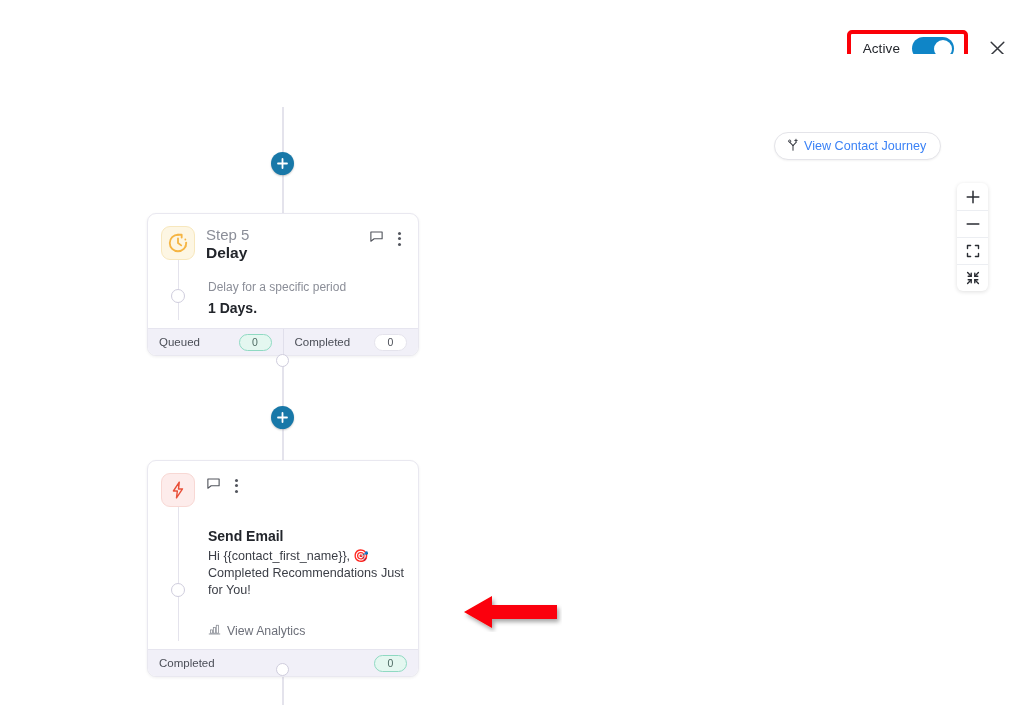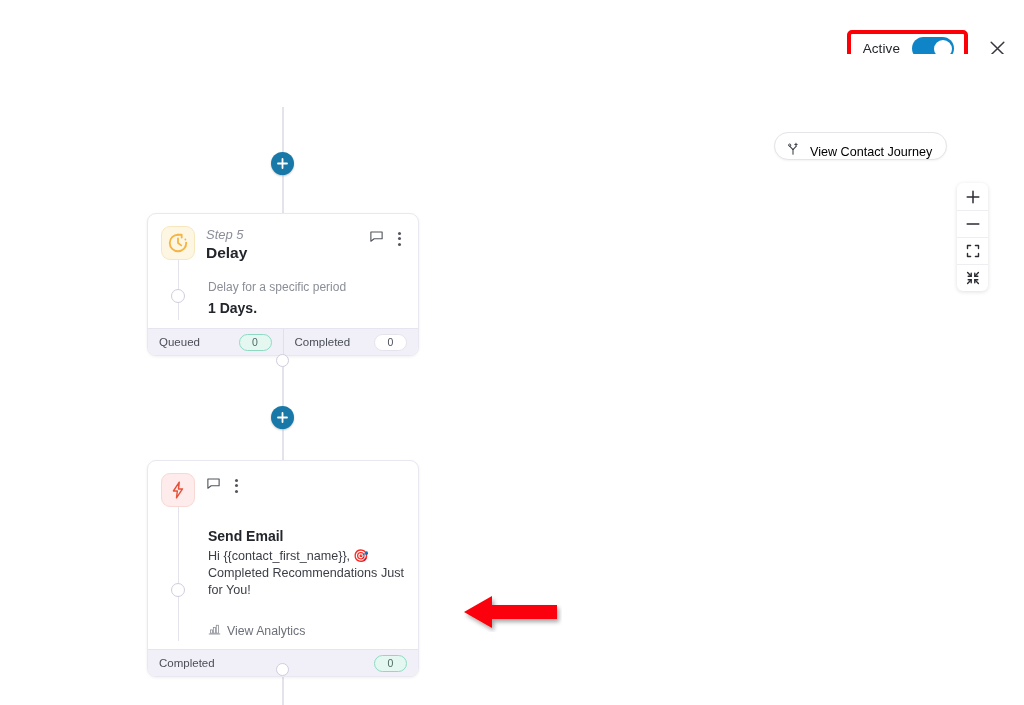--- a/index.html
+++ b/index.html
@@ -133,24 +133,23 @@
     display: flex;
     align-items: center;
     justify-content: center;
     margin-right: 11px;
   }
   .step-icon.delay { background: #fdf6e3; border: 1px solid #f7e7bd; }
   .step-icon.action { background: #fdeceb; border: 1px solid #f8d8d4; }
 
   .step-meta { flex: 1; padding-top: 1px; }
   .step-number {
-    font-size: 13px;
+    font-size: 15px;
     color: #8b8e98;
     line-height: 15px;
-    font-style: italic;
   }
   .step-title {
     font-size: 15.5px;
     font-weight: bold;
     color: #22252b;
     line-height: 19px;
     margin-top: 1px;
   }
   .head-actions {
     display: flex;
@@ -257,24 +256,24 @@
   .journey-btn {
     position: absolute;
     left: 774px;
     top: 78px;
     height: 28px;
     padding: 0 14px 0 11px;
     border: 1px solid #e4e4e9;
     border-radius: 15px;
     background: #ffffff;
     display: flex;
-    align-items: flex-end;
-    gap: 10px;
+    align-items: center;
+    gap: 4px;
     font-size: 12.6px;
-    color: #000000;
+    color: #3b82f6;
     box-shadow: 0 1px 2px rgba(0,0,0,.05);
   }
 
   .zoom-controls {
     position: absolute;
     left: 957px;
     top: 129px;
     width: 31px;
     background: #ffffff;
     border-radius: 6px;

